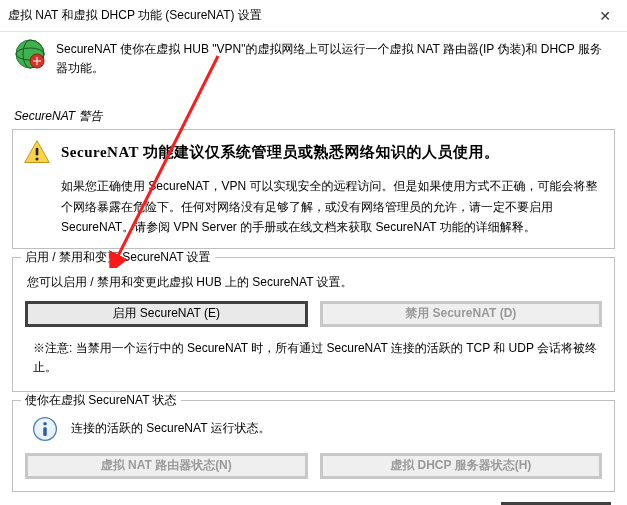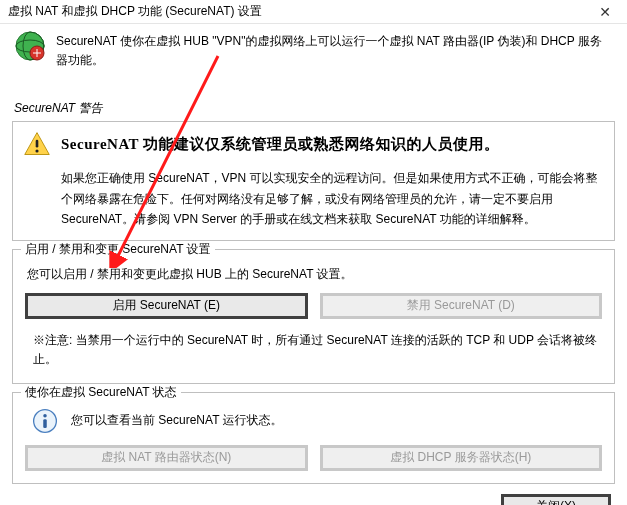--- a/index.html
+++ b/index.html
@@ -7,21 +7,21 @@
     margin: 0;
     font-family: "Microsoft YaHei", "SimSun", Tahoma, sans-serif;
     font-size: 12px;
     background: #fff;
     width: 627px;
     height: 505px;
     overflow: hidden;
     color: #000;
   }
   .titlebar {
-    height: 24px;
+    height: 32px;
     background: #fff;
     border-bottom: 1px solid #e5e5e5;
     display: flex;
     align-items: center;
     padding: 0 0 0 8px;
   }
   .titlebar .title { flex: 1; font-size: 12px; }
   .titlebar .close {
     width: 44px; height: 28px;
     display: flex; align-items: center; justify-content: center;
@@ -85,20 +85,21 @@
     align-items: center;
     justify-content: center;
     font-size: 12px;
     cursor: pointer;
   }
   .btn.disabled {
     color: #9a9a9a;
     background: #efefef;
     border-color: #c8c8c8;
     cursor: default;
+    font-weight: bold;
   }
   .note { margin: 12px 2px 2px 8px; line-height: 1.6; }
   .status-row {
     display: flex;
     align-items: center;
     gap: 12px;
     margin: 4px 0 10px 6px;
   }
   .info-icon { width: 28px; height: 28px; flex-shrink: 0; }
   .footer {
@@ -170,21 +171,21 @@
   </div>
 
   <div class="fieldset">
     <div class="legend">使你在虚拟 SecureNAT 状态</div>
     <div class="status-row">
       <svg class="info-icon" viewBox="0 0 32 32">
         <circle cx="16" cy="16" r="13" fill="#eaf3fb" stroke="#4a7fbf" stroke-width="1.5"></circle>
         <circle cx="16" cy="10" r="2" fill="#2f5f9e"></circle>
         <rect x="14" y="14" width="4" height="10" rx="1.5" fill="#2f5f9e"></rect>
       </svg>
-      <div>您可以查看当前 SecureNAT 运行状态。</div>
+      <div>连接的活跃的 SecureNAT 运行状态。</div>
     </div>
     <div class="btn-row">
       <div class="btn disabled">虚拟 NAT 路由器状态(N)</div>
       <div class="btn disabled">虚拟 DHCP 服务器状态(H)</div>
     </div>
   </div>
 
   <div class="footer">
     <div class="btn">关闭(X)</div>
   </div>

